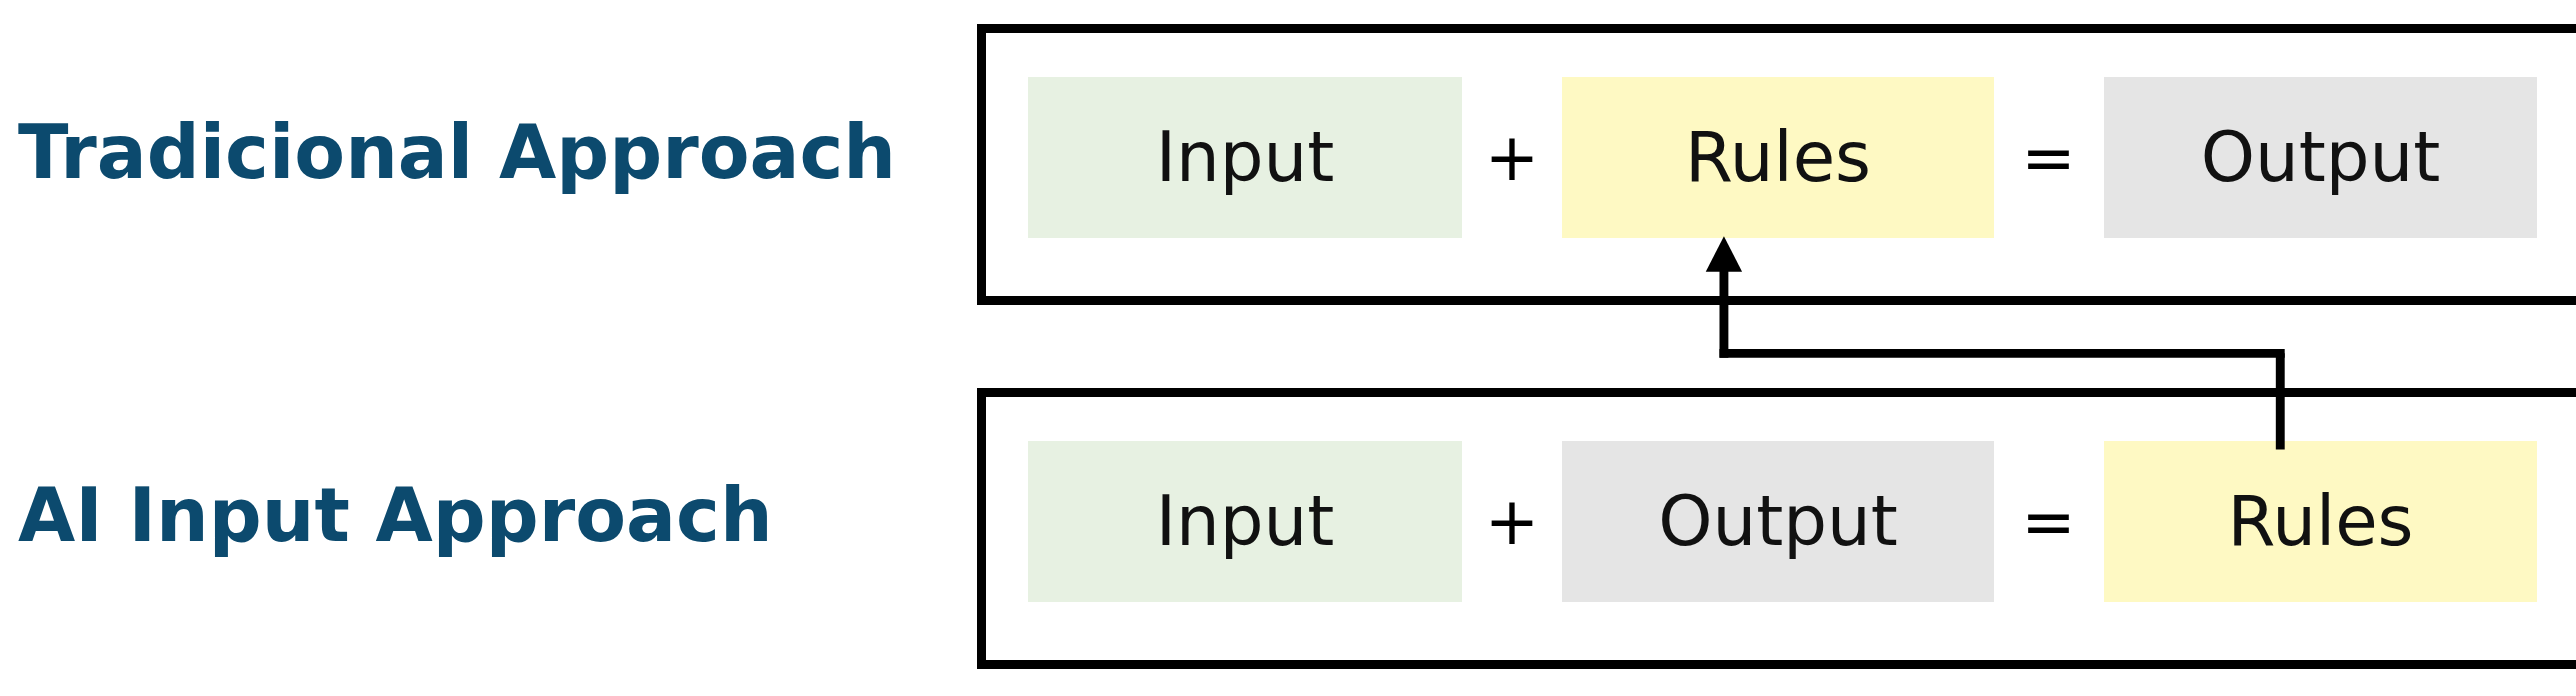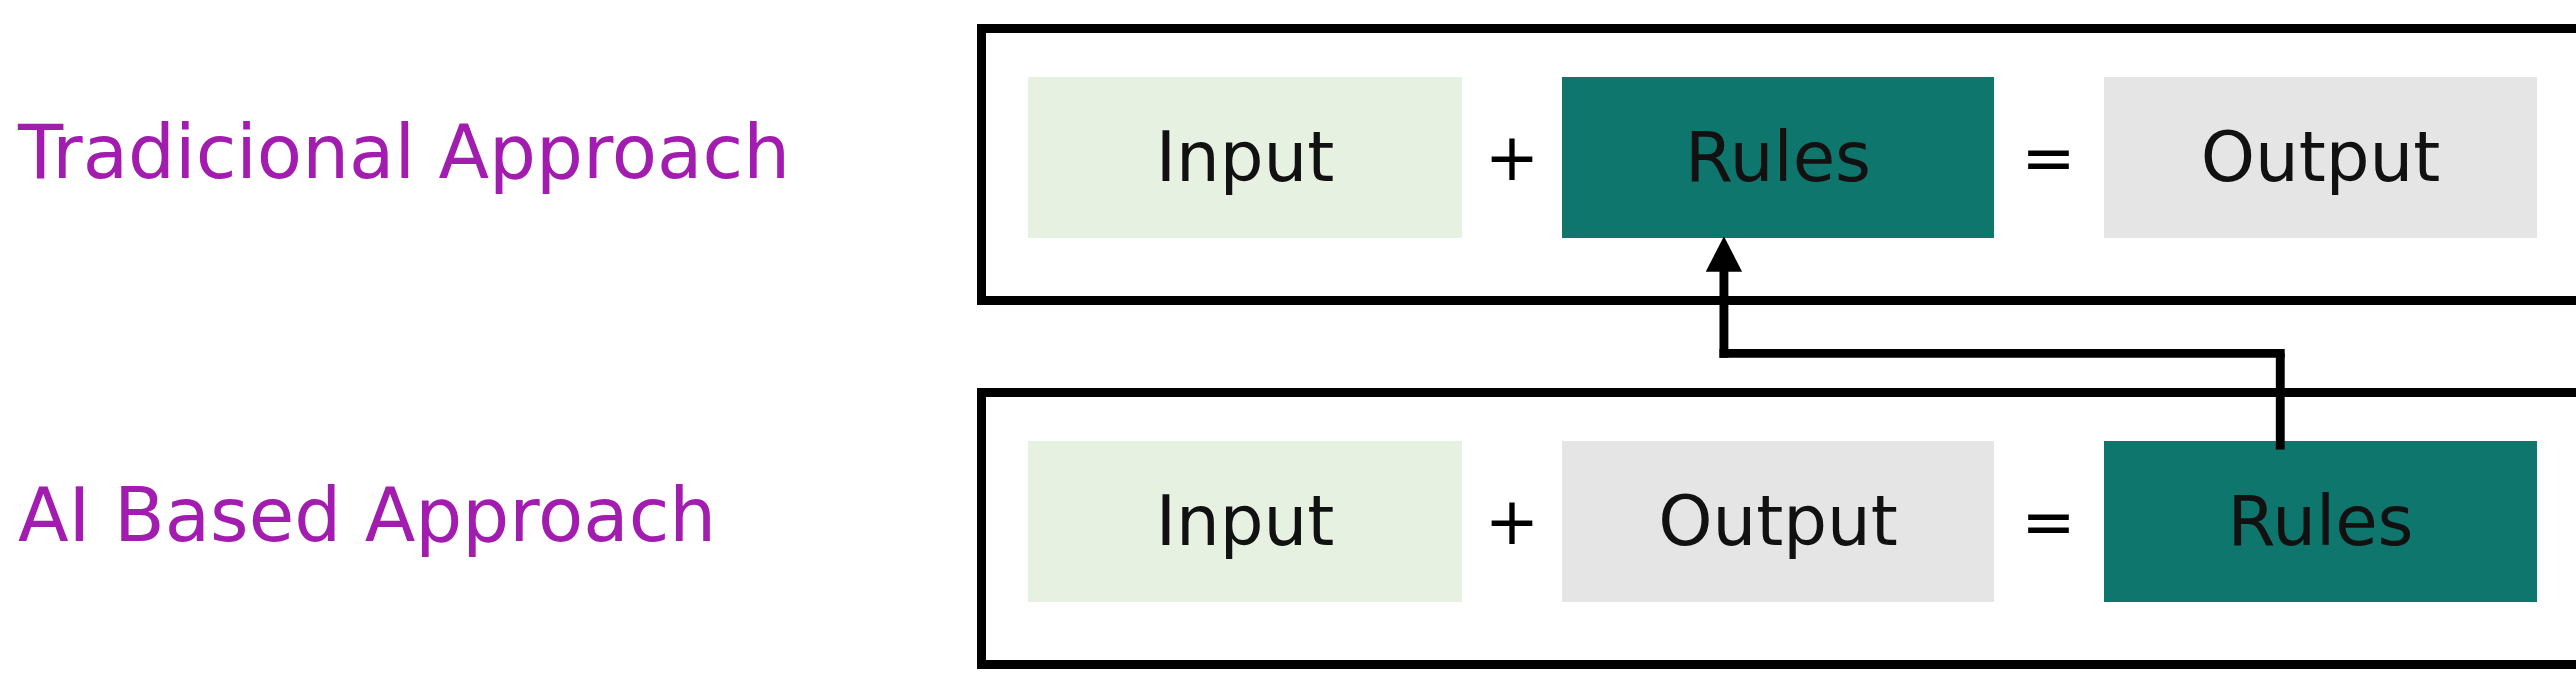--- a/index.html
+++ b/index.html
@@ -19,23 +19,23 @@
     overflow: hidden;
   }
 
   
   .row-label {
     position: absolute;
     left: 18px;
     width: 889px;
     font-size: 74px;
     line-height: 1;
-    color: #a21caf;
+    color: #0c4a6e;
     font-family: "DejaVu Sans", sans-serif;
-    font-weight: 400;
+    font-weight: 700;
     white-space: nowrap;
   }
   #label-traditional { top: 115px; }
   #label-ai          { top: 478px; }
 
   
   .equation-frame {
     position: absolute;
     left: 939px;
     width: 1616px;
@@ -67,21 +67,21 @@
     line-height: 1;
     color: #111111;
     font-family: "DejaVu Sans", sans-serif;
     font-weight: 400;
   }
   .chip.slot-a { left: 42px;  width: 434px; }
   .chip.slot-b { left: 576px; width: 432px; }
   .chip.slot-c { left: 1118px; width: 433px; }
 
   .chip.tone-green  { background: #e7f1e2; }
-  .chip.tone-yellow { background: #0f766e; text-align: center; }
+  .chip.tone-yellow { background: #fef9c3; text-align: center; }
   .chip.tone-grey   { background: #e5e5e5; }
 
   
   .operator {
     position: absolute;
     top: 44px;
     height: 161px;
     display: flex;
     align-items: center;
     justify-content: center;
@@ -104,21 +104,21 @@
     pointer-events: none;
   }
 </style>
 </head>
 <body>
 
 <div id="stage">
 
   <div class="row-label" id="label-traditional">Tradicional Approach</div>
 
-  <div class="row-label" id="label-ai">AI Based Approach</div>
+  <div class="row-label" id="label-ai">AI Input Approach</div>
 
   <div class="equation-frame" id="frame-traditional">
     <div class="equation-inner">
 
       <div class="chip slot-a tone-green">Input</div>
 
       <div class="operator op-plus">+</div>
 
       <div class="chip slot-b tone-yellow">Rules</div>
 

